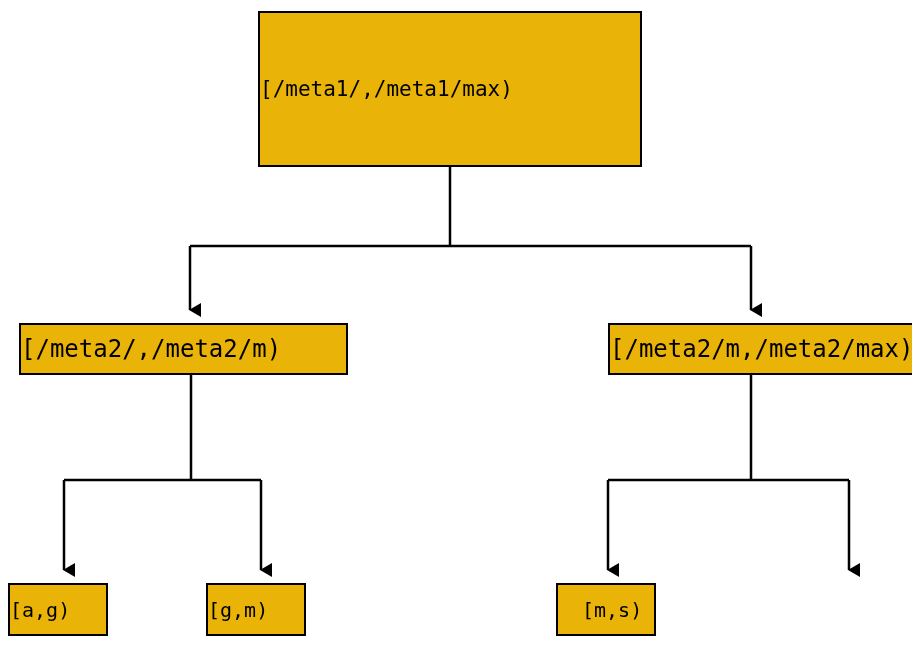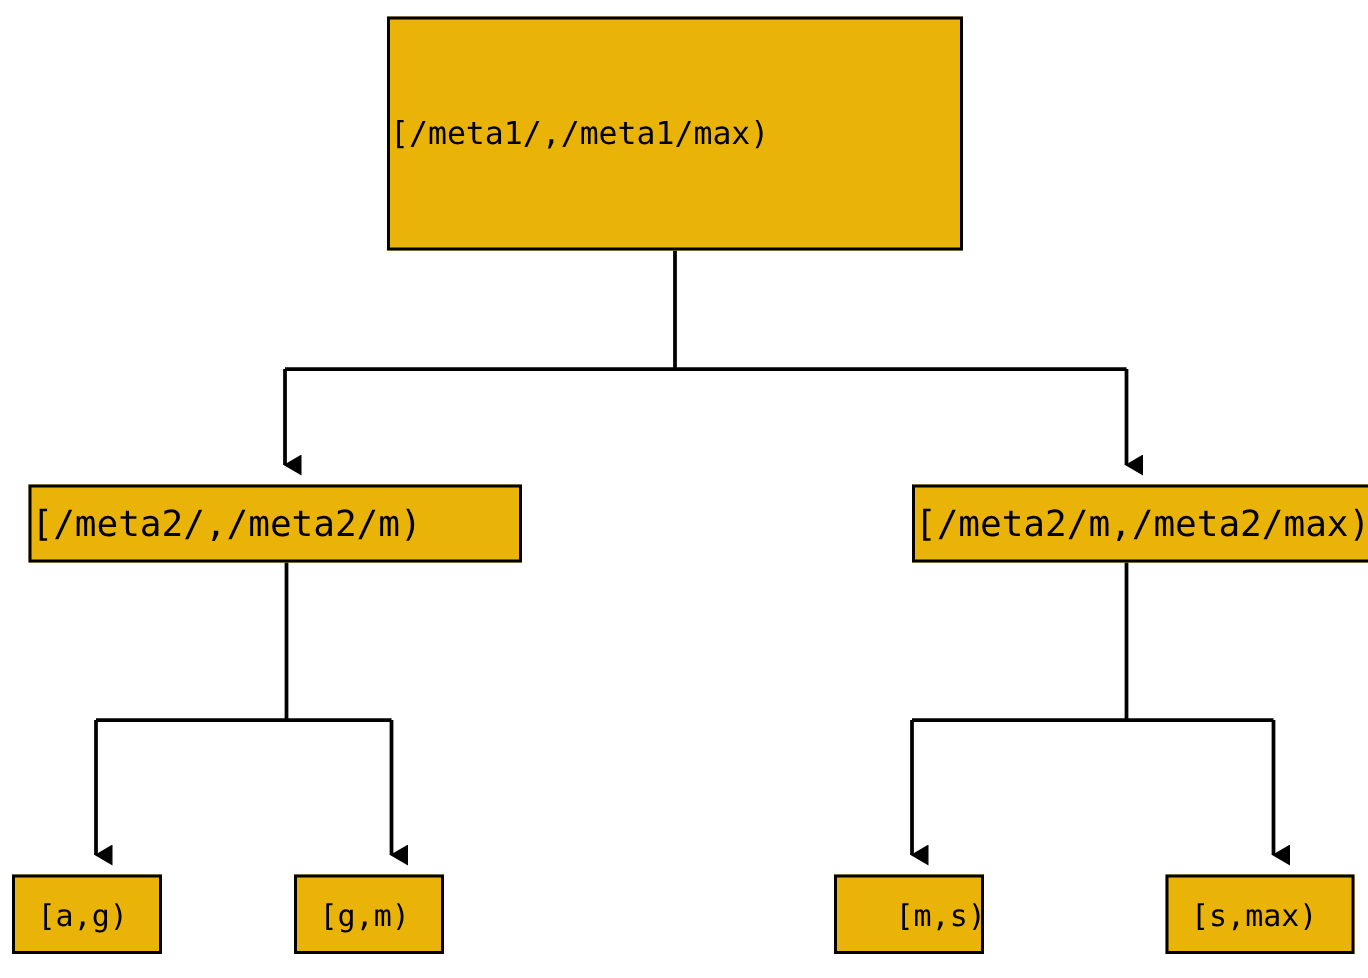--- a/index.html
+++ b/index.html
@@ -66,24 +66,24 @@
   }
   #node-left-mid .node-label,
   #node-right-mid .node-label { font-size: 24px; }
 
   
   .leaf-box {
     top: 583px;
     height: 53px;
   }
   #node-leaf-ag   { left: 8px;   width: 100px; }
-  #node-leaf-gm   { left: 196px; width: 100px; }
+  #node-leaf-gm   { left: 206px; width: 100px; }
   #node-leaf-ms   { left: 556px; width: 100px; padding-left: 24px; }
   #node-leaf-smax { left: 777px; width: 126px; }
-  .leaf-box .node-label { font-size: 20px; margin-left: 15px; }
+  .leaf-box .node-label { font-size: 20px; }
 </style>
 </head>
 <body>
 
 <div id="diagram-canvas">
 
   <svg class="edge-layer" viewBox="0 0 912 652" xmlns="http://www.w3.org/2000/svg">
     <defs>
       <marker id="arrow-down" markerWidth="14" markerHeight="12" refX="7" refY="11" orient="auto" markerUnits="userSpaceOnUse">
         <path d="M 0 0 L 14 0 L 7 12 Z" fill="#000000"></path>
@@ -135,17 +135,14 @@
   </div>
 
   <div class="node-box leaf-box" id="node-leaf-gm">
     <span class="node-label">[g,m)</span>
   </div>
 
   <div class="node-box leaf-box" id="node-leaf-ms">
     <span class="node-label">[m,s)</span>
   </div>
 
-  <div class="node-box leaf-box" id="node-leaf-smax">
-    <span class="node-label">[s,max)</span>
-  </div>
 
 </div>
 
 </body></html>

